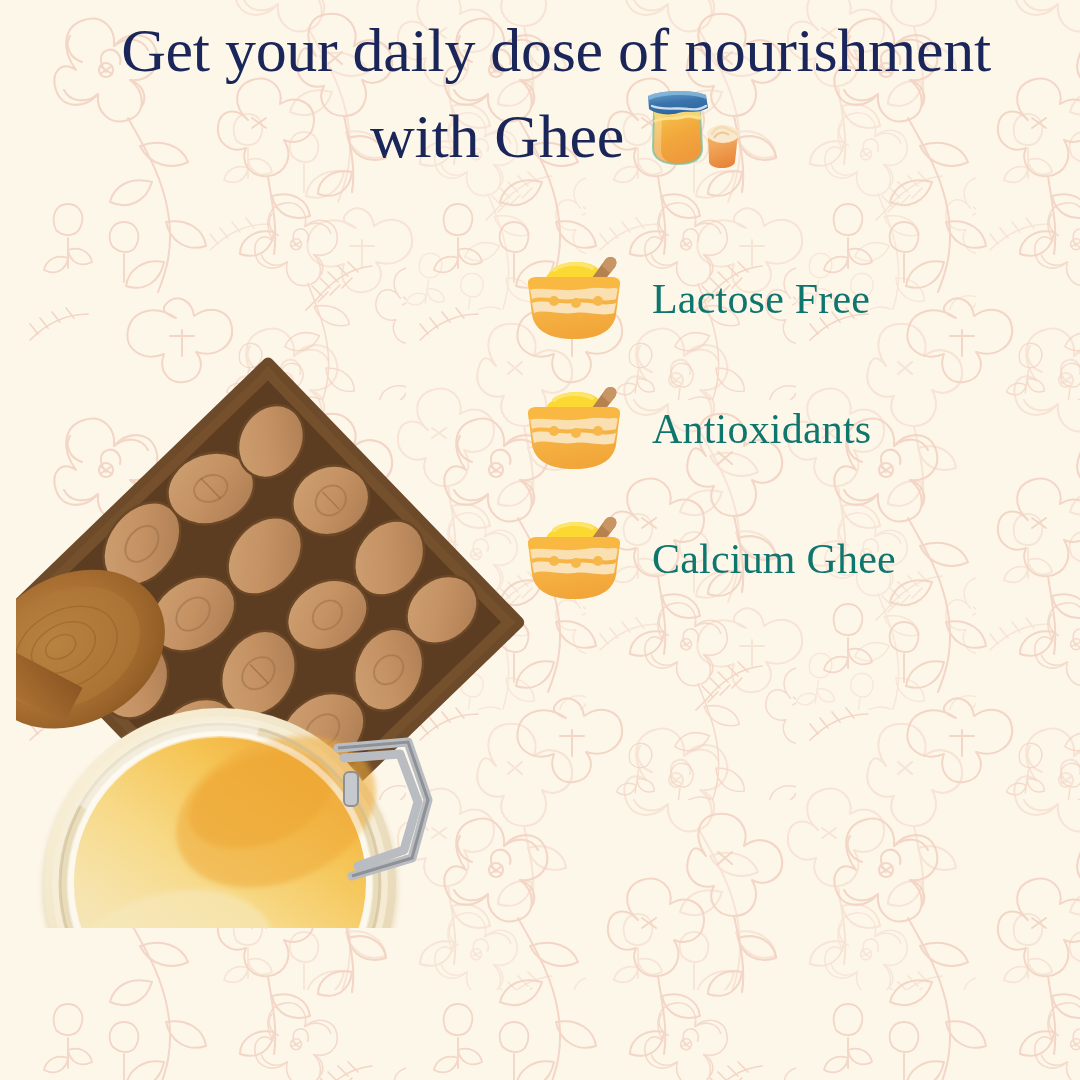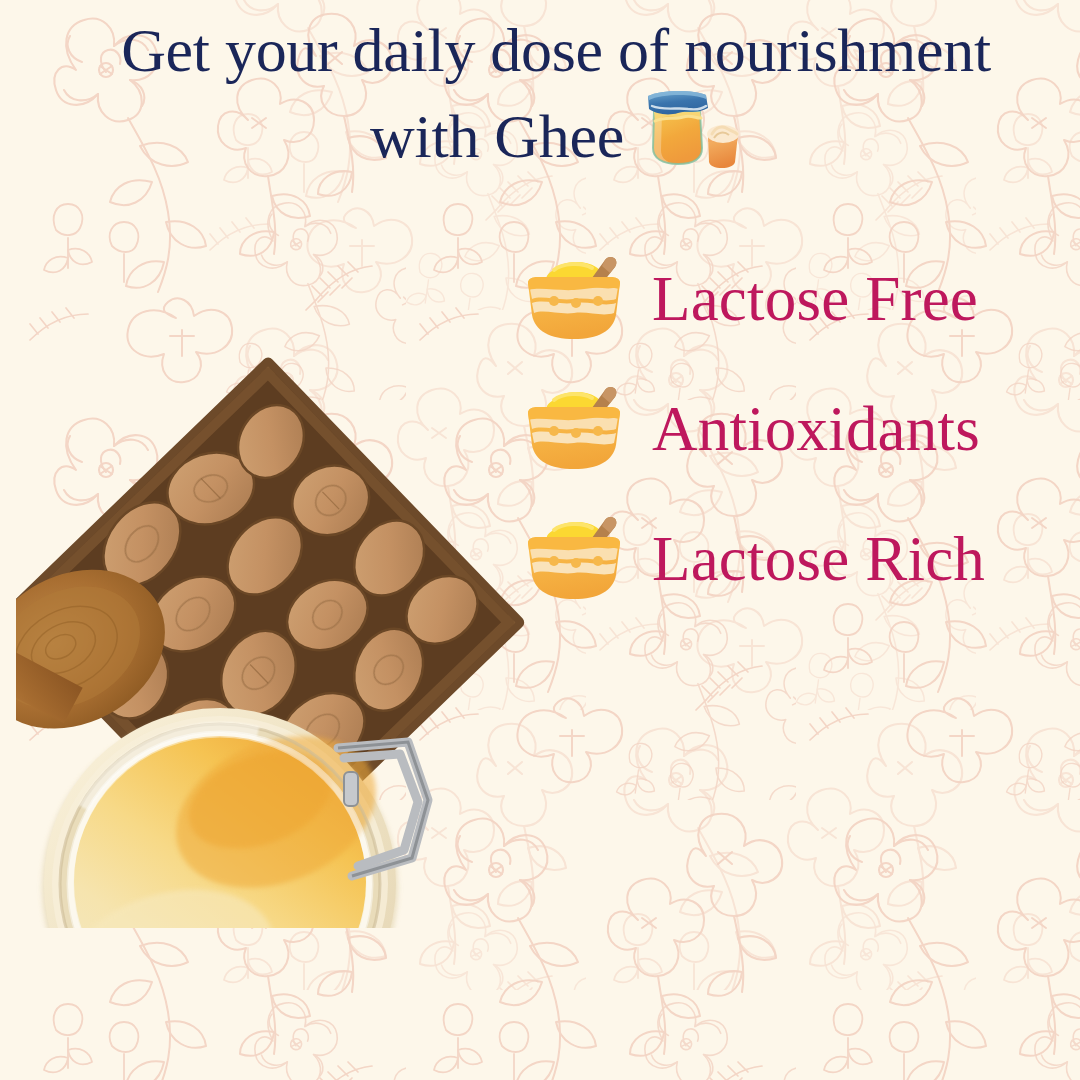--- a/index.html
+++ b/index.html
@@ -82,22 +82,22 @@
     align-items: center;
     height: 130px;
     gap: 24px;
   }
   .bowl-ic {
     width: 108px;
     height: 92px;
     flex: 0 0 auto;
   }
   .benefit-label {
-    color: #be185d;
-    font-size: 63px;
+    color: #0f766e;
+    font-size: 42px;
     line-height: 1;
     white-space: nowrap;
     letter-spacing: 0.2px;
   }
 </style>
 </head>
 <body>
 
 <div id="stage">
 
@@ -437,18 +437,18 @@
         <path d="M64 36 L85 7 C87 4 91 3 94 5 C97 7 97 11 95 14 L73 42 Z" fill="#b5814c"></path>
         <path d="M85 7 C87 4 91 3 94 5 C97 7 97 11 95 14 L90 20 L82 13 Z" fill="#c89564"></path>
         <path d="M8 30 C8 26 12 24 18 24 L90 24 C96 24 100 26 100 30 L96 62 C93 78 78 86 54 86 C30 86 15 78 12 62 Z" fill="url(#bwl0a)"></path>
         <path d="M10 36 C22 30 36 36 54 34 C72 32 86 38 98 34 L96 46 C84 50 70 44 54 46 C38 48 22 42 12 46 Z" fill="#fadfb0"></path>
         <path d="M12 50 C24 46 38 52 54 50 C70 48 84 54 96 50 L94 60 C82 64 68 58 54 60 C40 62 24 56 14 60 Z" fill="#fae3ba"></path>
         <circle cx="34" cy="48" r="5" fill="#f6b84b"></circle>
         <circle cx="56" cy="50" r="5" fill="#f6b84b"></circle>
         <circle cx="78" cy="48" r="5" fill="#f6b84b"></circle>
         <path d="M8 30 C8 26 12 24 18 24 L90 24 C96 24 100 26 100 30 L99 36 C86 32 70 36 54 37 C38 38 20 34 9 37 Z" fill="#f9b842"></path>
       </svg>
-      <span class="benefit-label">Lactose Rich</span>
+      <span class="benefit-label">Calcium Ghee</span>
     </div>
 
   </div>
 
 </div>
 
 </body></html>

